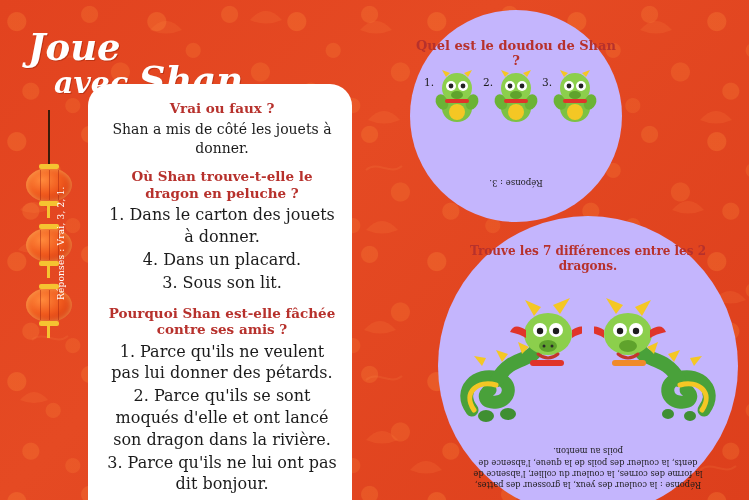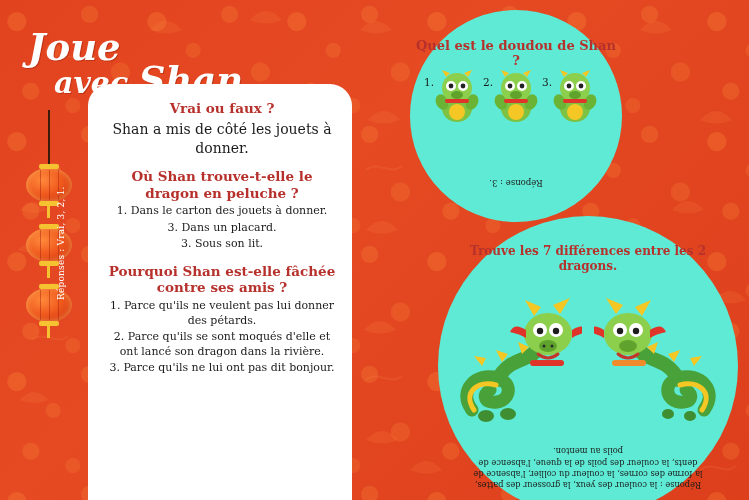--- a/index.html
+++ b/index.html
@@ -43,21 +43,21 @@
   .panel-left {
     left: 88px;
     top: 84px;
     width: 264px;
     height: 458px;
     border-radius: 22px 22px 0 0;
     text-align: center;
   }
   .circle {
     position: absolute;
-    background: #5eead4;
+    background: #c4b5fd;
     border-radius: 50%;
   }
   .circle-top {
     left: 410px;
     top: 10px;
     width: 212px;
     height: 212px;
   }
   .circle-bottom {
     left: 438px;
@@ -138,21 +138,21 @@
     font-size: 14px;
     line-height: 1.32;
     margin: 0;
   }
   ol.choices {
     margin: 0;
     padding: 0;
     list-style: none;
     color: #1b1b1b;
     font-family: "DejaVu Serif", serif;
-    font-size: 11px;
+    font-size: 16px;
     line-height: 1.35;
   }
   ol.choices li { margin-bottom: 1.5px; }
 
   
   .answers-vert {
     position: absolute;
     left: 56px;
     top: 300px;
     transform: rotate(-90deg);
@@ -309,21 +309,21 @@
 
       <div class="blk">
         <p class="q-head">Vrai ou faux ?</p>
         <p class="body-txt">Shan a mis de côté les jouets à donner.</p>
       </div>
 
       <div class="blk">
         <p class="q-head tight">Où Shan trouve-t-elle le dragon en peluche ?</p>
         <ol class="choices">
           <li>1. Dans le carton des jouets à donner.</li>
-          <li>3. Dans un placard.</li>
+          <li>4. Dans un placard.</li>
           <li>3. Sous son lit.</li>
         </ol>
       </div>
 
       <div class="blk">
         <p class="q-head tight">Pourquoi Shan est-elle fâchée contre ses amis ?</p>
         <ol class="choices">
           <li>1. Parce qu'ils ne veulent pas lui donner des pétards.</li>
           <li>2. Parce qu'ils se sont moqués d'elle et ont lancé son dragon dans la rivière.</li>
           <li>3. Parce qu'ils ne lui ont pas dit bonjour.</li>

